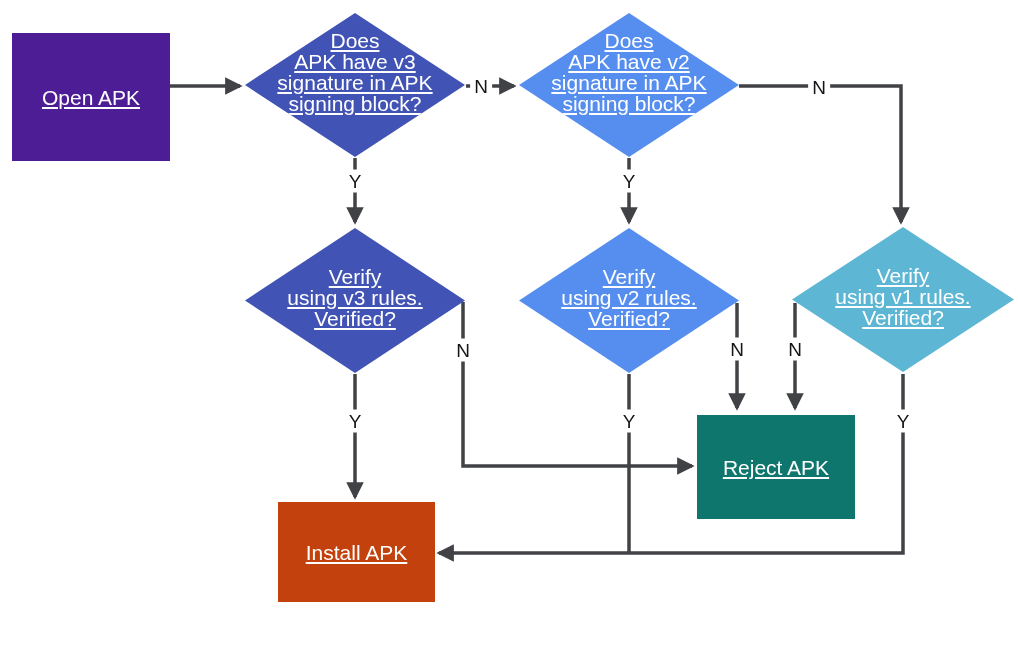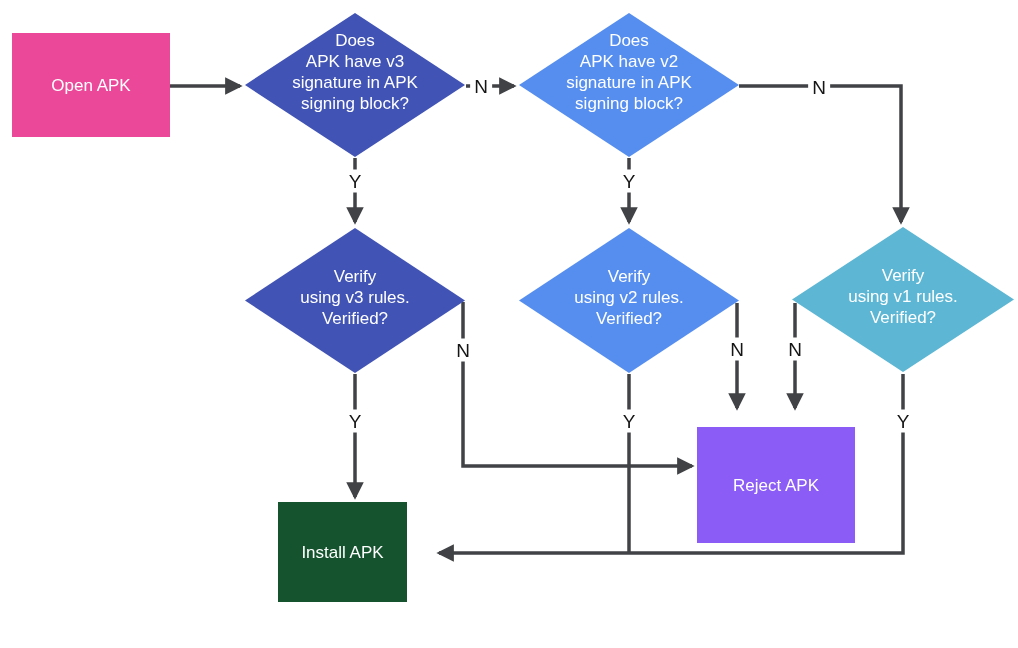--- a/index.html
+++ b/index.html
@@ -16,22 +16,23 @@
     left: 0; top: 0;
     width: 1018px; height: 648px;
   }
   .node {
     position: absolute;
     display: flex;
     align-items: center;
     justify-content: center;
     color: #ffffff;
     text-align: center;
-    font-size: 17px;
+    font-size: 21px;
     line-height: 21px;
+    text-decoration: underline;
   }
   .node-label { white-space: pre-line; }
   .diamond {
     clip-path: polygon(50% 0, 100% 50%, 50% 100%, 0 50%);
   }
   .row1 .node-label { transform: translateY(-13px); }
   .row2 .node-label { transform: translateY(-3px); text-align: center; }
   .edge-label {
     position: absolute;
     transform: translate(-50%, -50%);
@@ -61,21 +62,21 @@
       <path d="M629 158 V222" marker-end="url(#arrow)"></path>
       <path d="M355 374 V497" marker-end="url(#arrow)"></path>
       <path d="M463 302 V466 H692" marker-end="url(#arrow)"></path>
       <path d="M737 303 V408" marker-end="url(#arrow)"></path>
       <path d="M795 303 V408" marker-end="url(#arrow)"></path>
       <path d="M629 374 V553"></path>
       <path d="M903 374 V553 H439" marker-end="url(#arrow)"></path>
     </g>
   </svg>
 
-  <div class="node rect" style="left: 12px; top: 33px; width: 158px; height: 104px; background: #ec4899;">
+  <div class="node rect" style="left: 12px; top: 33px; width: 158px; height: 128px; background: #4c1d95;">
     <span class="node-label">Open APK</span>
   </div>
 
   <div class="node diamond row1" style="left: 245px; top: 13px; width: 220px; height: 144px; background: rgb(65, 83, 180);">
     <span class="node-label">Does
 APK have v3
 signature in APK
 signing block?</span>
   </div>
 
@@ -97,25 +98,25 @@
 using v2 rules.
 Verified?</span>
   </div>
 
   <div class="node diamond row2" style="left: 792px; top: 227px; width: 222px; height: 145px; background: rgb(92, 182, 212);">
     <span class="node-label">Verify
 using v1 rules.
 Verified?</span>
   </div>
 
-  <div class="node rect" style="left: 697px; top: 427px; width: 158px; height: 116px; background: #8b5cf6;">
+  <div class="node rect" style="left: 697px; top: 415px; width: 158px; height: 104px; background: #0f766e;">
     <span class="node-label">Reject APK</span>
   </div>
 
-  <div class="node rect" style="left: 278px; top: 502px; width: 129px; height: 100px; background: #14532d;">
+  <div class="node rect" style="left: 278px; top: 502px; width: 157px; height: 100px; background: #c2410c;">
     <span class="node-label">Install APK</span>
   </div>
 
   <span class="edge-label" style="left:481px; top:86px;">N</span>
   <span class="edge-label" style="left:355px; top:181px;">Y</span>
   <span class="edge-label" style="left:819px; top:87px;">N</span>
   <span class="edge-label" style="left:629px; top:181px;">Y</span>
   <span class="edge-label" style="left:355px; top:421px;">Y</span>
   <span class="edge-label" style="left:463px; top:350px;">N</span>
   <span class="edge-label" style="left:629px; top:421px;">Y</span>

